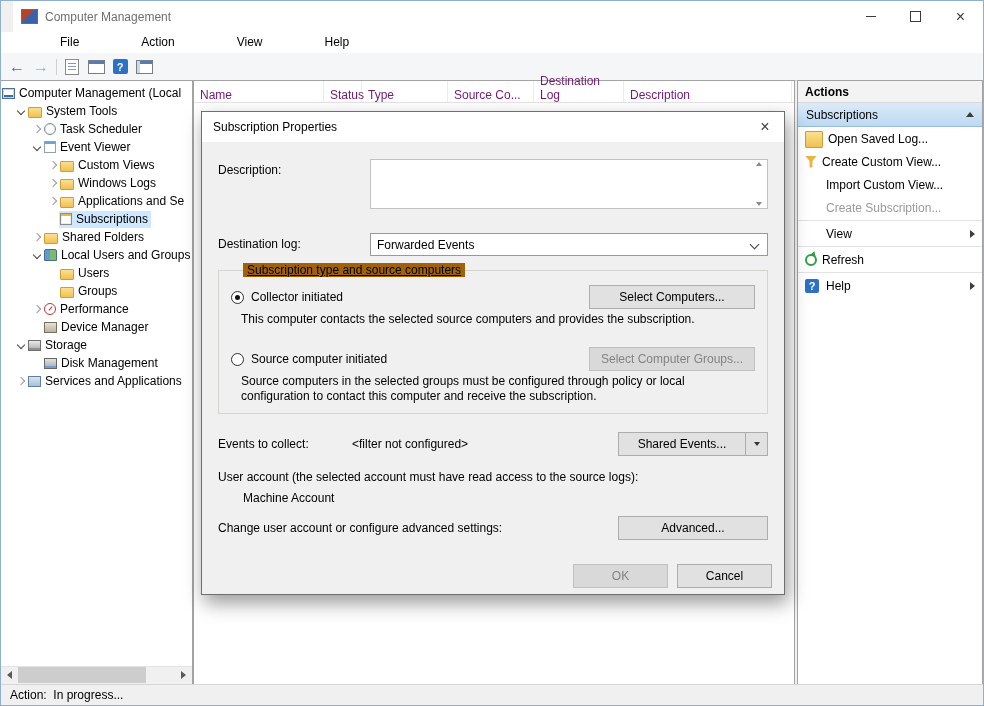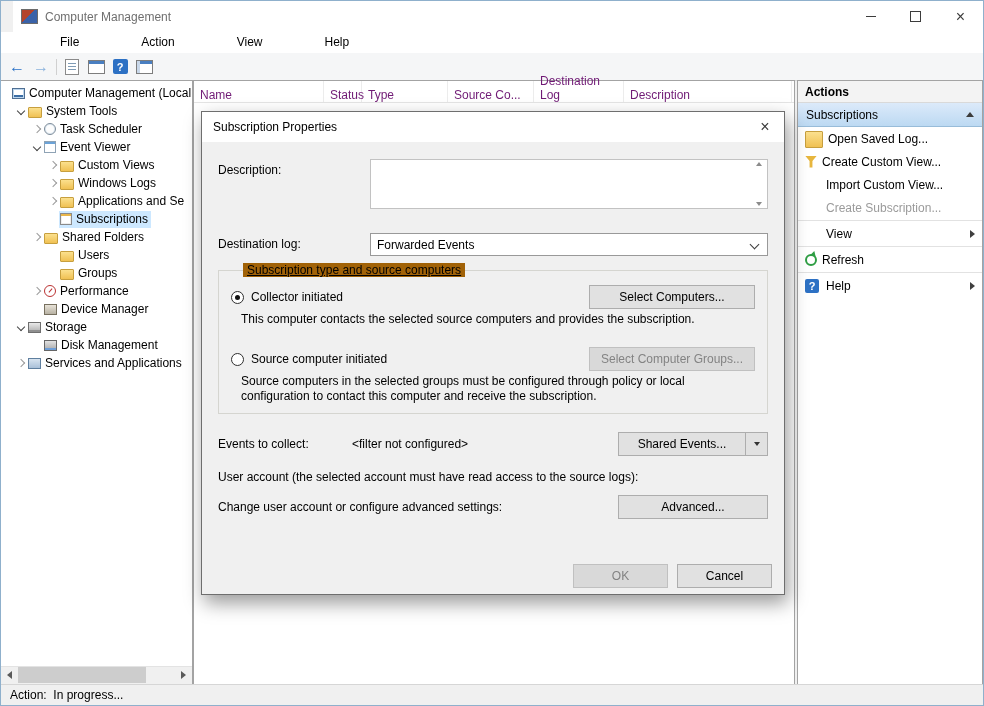--- a/index.html
+++ b/index.html
@@ -206,21 +206,21 @@
       <span class="tb-btn">
         <span class="tbicon help-icon"></span>
       </span>
       <span class="tb-btn">
         <span class="tbicon window-pane-icon"></span>
       </span>
     </div>
 
   <div class="tree-pane">
     <div class="tree">
-        <div class="tree-row" style="padding-left: 10px;">
+        <div class="tree-row" style="padding-left: 0;">
           <span class="tree-core">
             <span class="ticon computer-icon"></span>
             <span class="tree-label">Computer Management (Local</span>
           </span>
         </div>
         <div class="tree-row" style="padding-left: 13px;">
           <span class="expander">
             <span class="chev expanded"></span>
           </span>
           <span class="tree-core">
@@ -280,20 +280,29 @@
             <span class="tree-label">Subscriptions</span>
           </span>
         </div>
         <div class="tree-row" style="padding-left: 29px;">
           <span class="expander">
             <span class="chev collapsed"></span>
           </span>
           <span class="tree-core">
             <span class="ticon shared-folders-icon"></span>
             <span class="tree-label">Shared Folders</span>
+          </span>
+        </div>
+        <div class="tree-row" style="padding-left: 29px;">
+          <span class="expander">
+            <span class="chev expanded"></span>
+          </span>
+          <span class="tree-core">
+            <span class="ticon users-groups-icon"></span>
+            <span class="tree-label">Local Users and Groups</span>
           </span>
         </div>
         <div class="tree-row" style="padding-left: 45px;">
           <span class="expander"></span>
           <span class="tree-core">
             <span class="ticon users-folder-icon"></span>
             <span class="tree-label">Users</span>
           </span>
         </div>
         <div class="tree-row" style="padding-left: 45px;">
@@ -475,20 +484,21 @@
         <span class="events-value">&lt;filter not configured&gt;</span>
         <div class="split-btn">
           <span class="split-main">Shared Events...</span>
           <span class="split-arrow">
               <span class="tri-down"></span>
             </span>
         </div>
       </div>
 
       <div class="user-line">User account (the selected account must have read access to the source logs):</div>
+      <div class="machine-line">Machine Account</div>
 
       <div class="change-row">
         <span class="change-text">Change user account or configure advanced settings:</span>
         <div class="btn btn-advanced">Advanced...</div>
       </div>
 
       <div class="dlg-buttons">
         <div class="btn btn-ok disabled">OK</div>
         <div class="btn btn-cancel">Cancel</div>
       </div>

